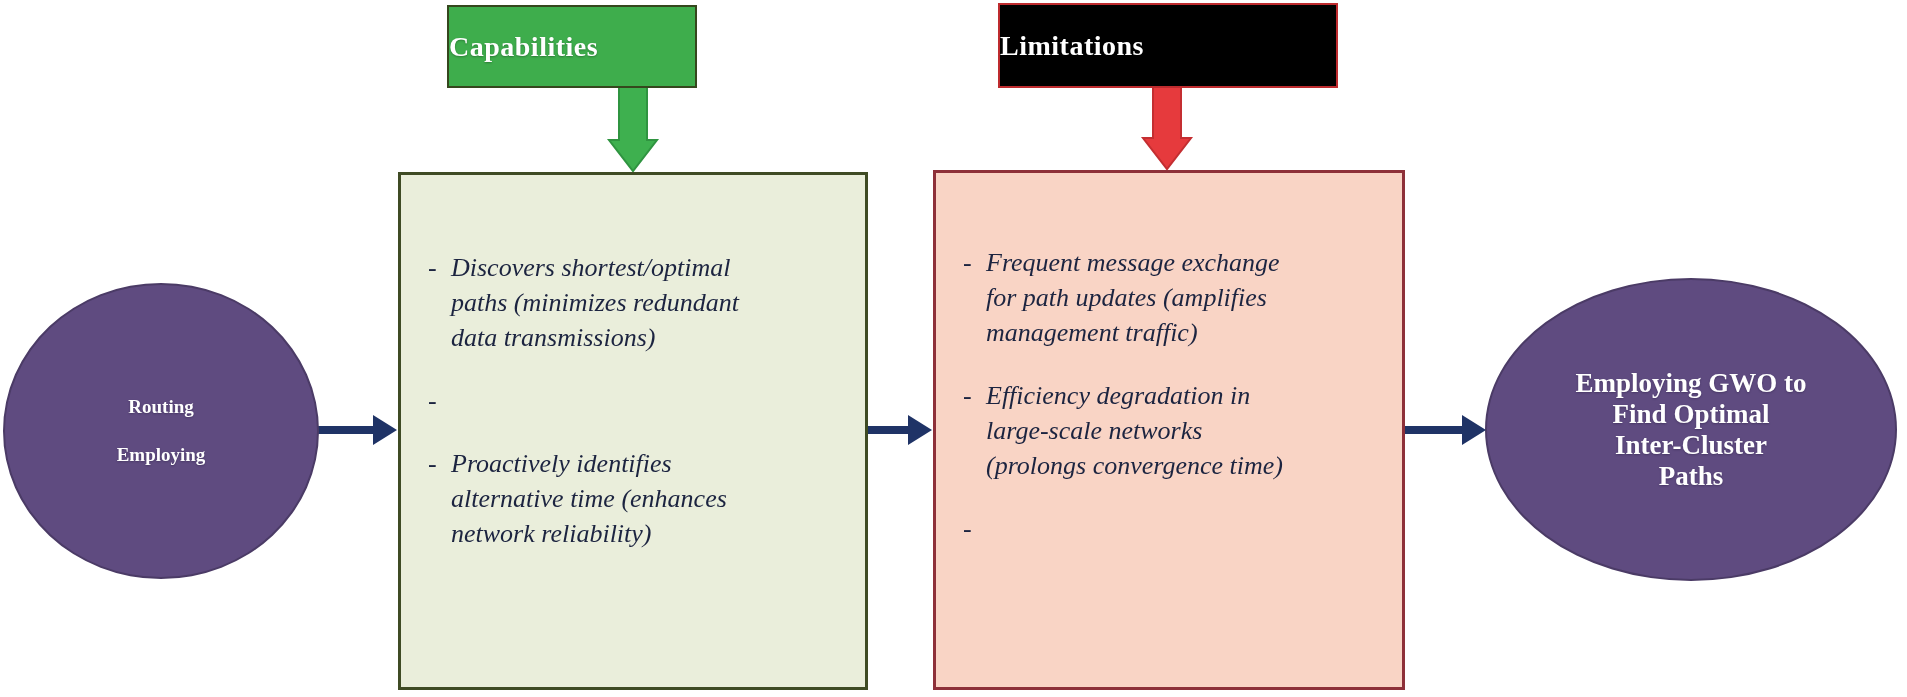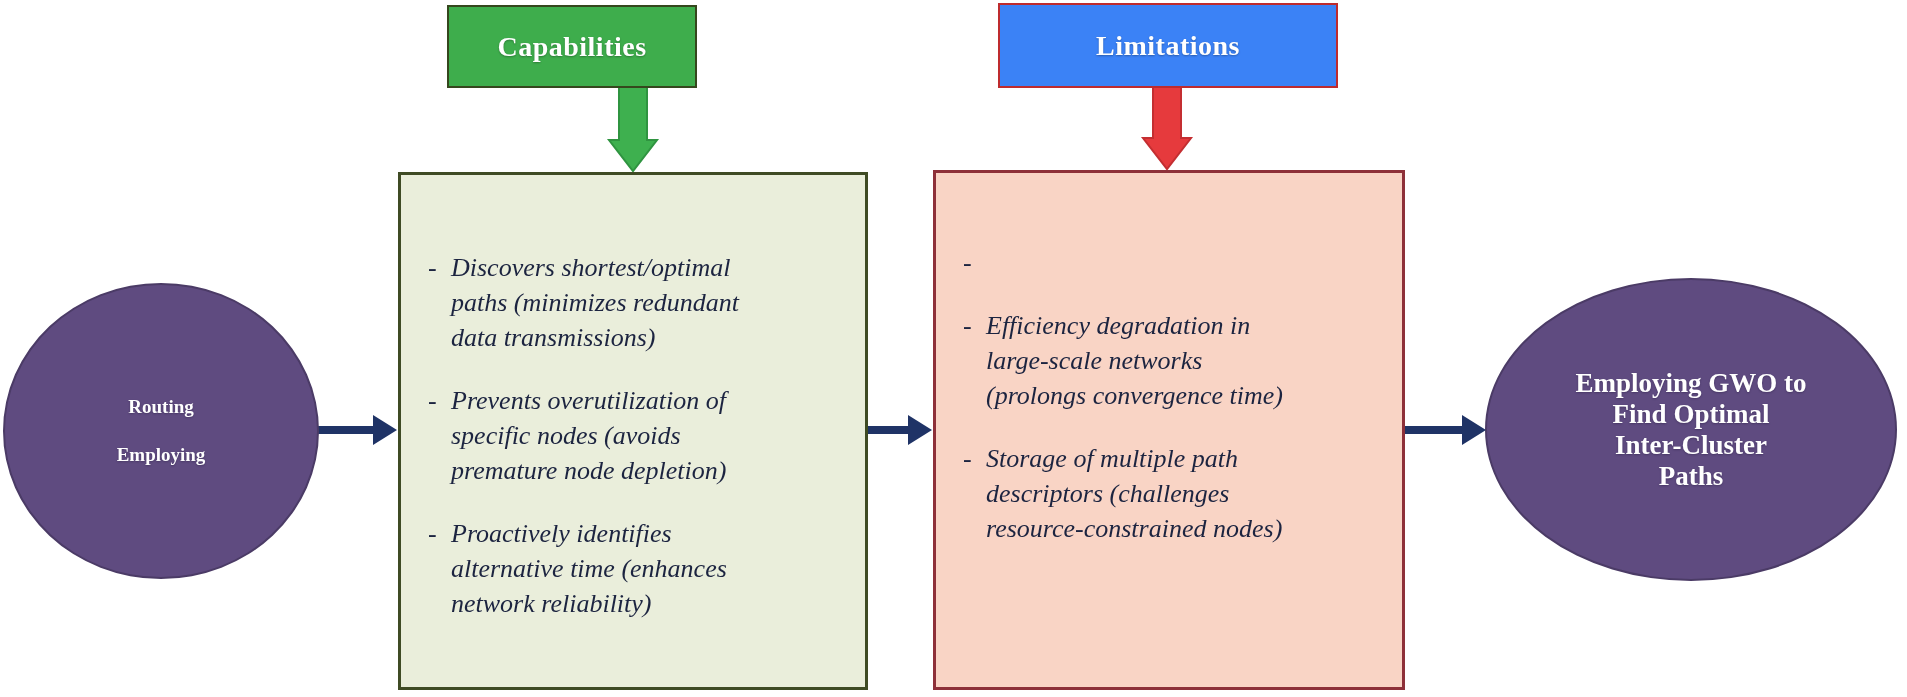--- a/index.html
+++ b/index.html
@@ -46,37 +46,36 @@
     left: 1485px; top: 278px;
     width: 412px; height: 303px;
     font-size: 27px;
     line-height: 31px;
   }
   .header-box {
     position: absolute;
     box-sizing: border-box;
     display: flex;
     align-items: center;
-    justify-content: center;
     color: #ffffff;
     font-weight: bold;
     font-size: 28px;
     letter-spacing: 0.5px;
     text-shadow: 0 1px 2px rgba(0,0,0,0.3);
   }
   #capabilities-header {
     left: 447px; top: 5px;
     width: 250px; height: 83px;
     background: #3EAD4C;
     border: 2px solid #35471D;
   }
   #limitations-header {
     left: 998px; top: 3px;
     width: 340px; height: 85px;
-    background: #3b82f6;
+    background: #000000;
     border: 2px solid #BE2B2E;
   }
   .content-box {
     position: absolute;
     box-sizing: border-box;
   }
   #capabilities-box {
     left: 398px; top: 172px;
     width: 470px; height: 518px;
     background: #EAEEDB;
@@ -142,47 +141,44 @@
 
   <div class="content-box" id="capabilities-box">
     <div class="item">
       <span class="marker">-</span>
       <span class="text">Discovers shortest/optimal
 paths (minimizes redundant
 data transmissions)</span>
     </div>
     <div class="item">
       <span class="marker">-</span>
-      <span class="text">Prevents overutilization of
-specific nodes (avoids
-premature node depletion)</span>
     </div>
     <div class="item">
       <span class="marker">-</span>
       <span class="text">Proactively identifies
 alternative time (enhances
 network reliability)</span>
     </div>
   </div>
 
   <div class="content-box" id="limitations-box">
     <div class="item">
       <span class="marker">-</span>
+      <span class="text">Frequent message exchange
+for path updates (amplifies
+management traffic)</span>
     </div>
     <div class="item">
       <span class="marker">-</span>
       <span class="text">Efficiency degradation in
 large-scale networks
 (prolongs convergence time)</span>
     </div>
     <div class="item">
       <span class="marker">-</span>
-      <span class="text">Storage of multiple path
-descriptors (challenges
-resource-constrained nodes)</span>
     </div>
   </div>
 
   <div class="ellipse" id="right-ellipse">
     <span class="pre-lines">Employing GWO to
 Find Optimal
 Inter-Cluster
 Paths</span>
   </div>
 

